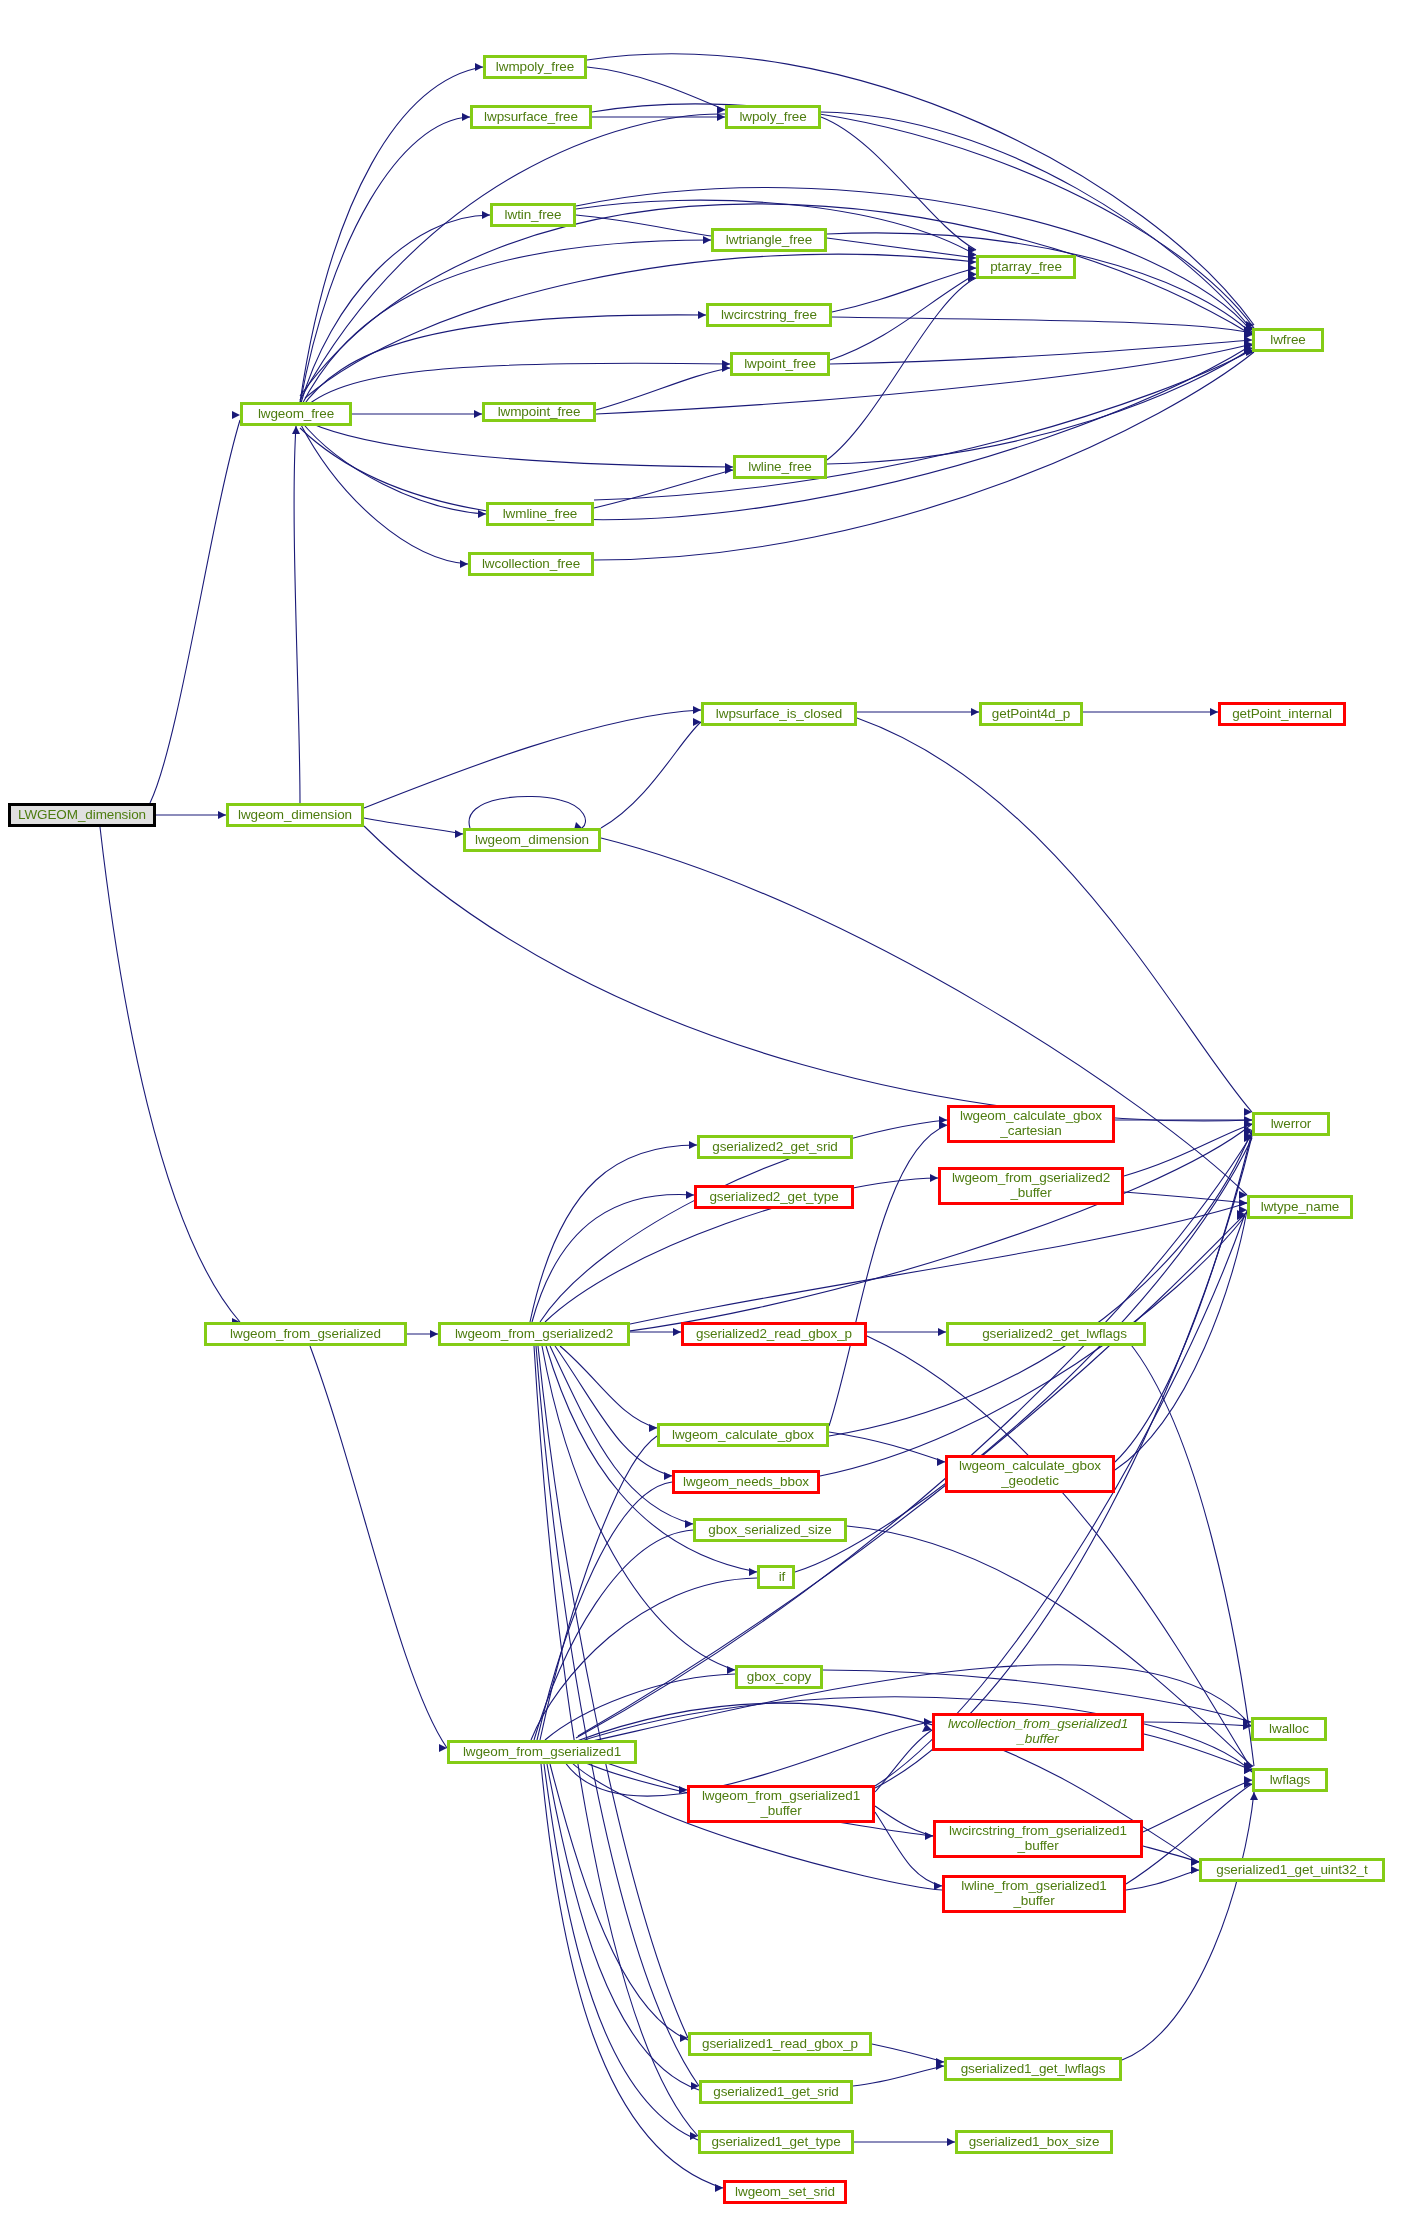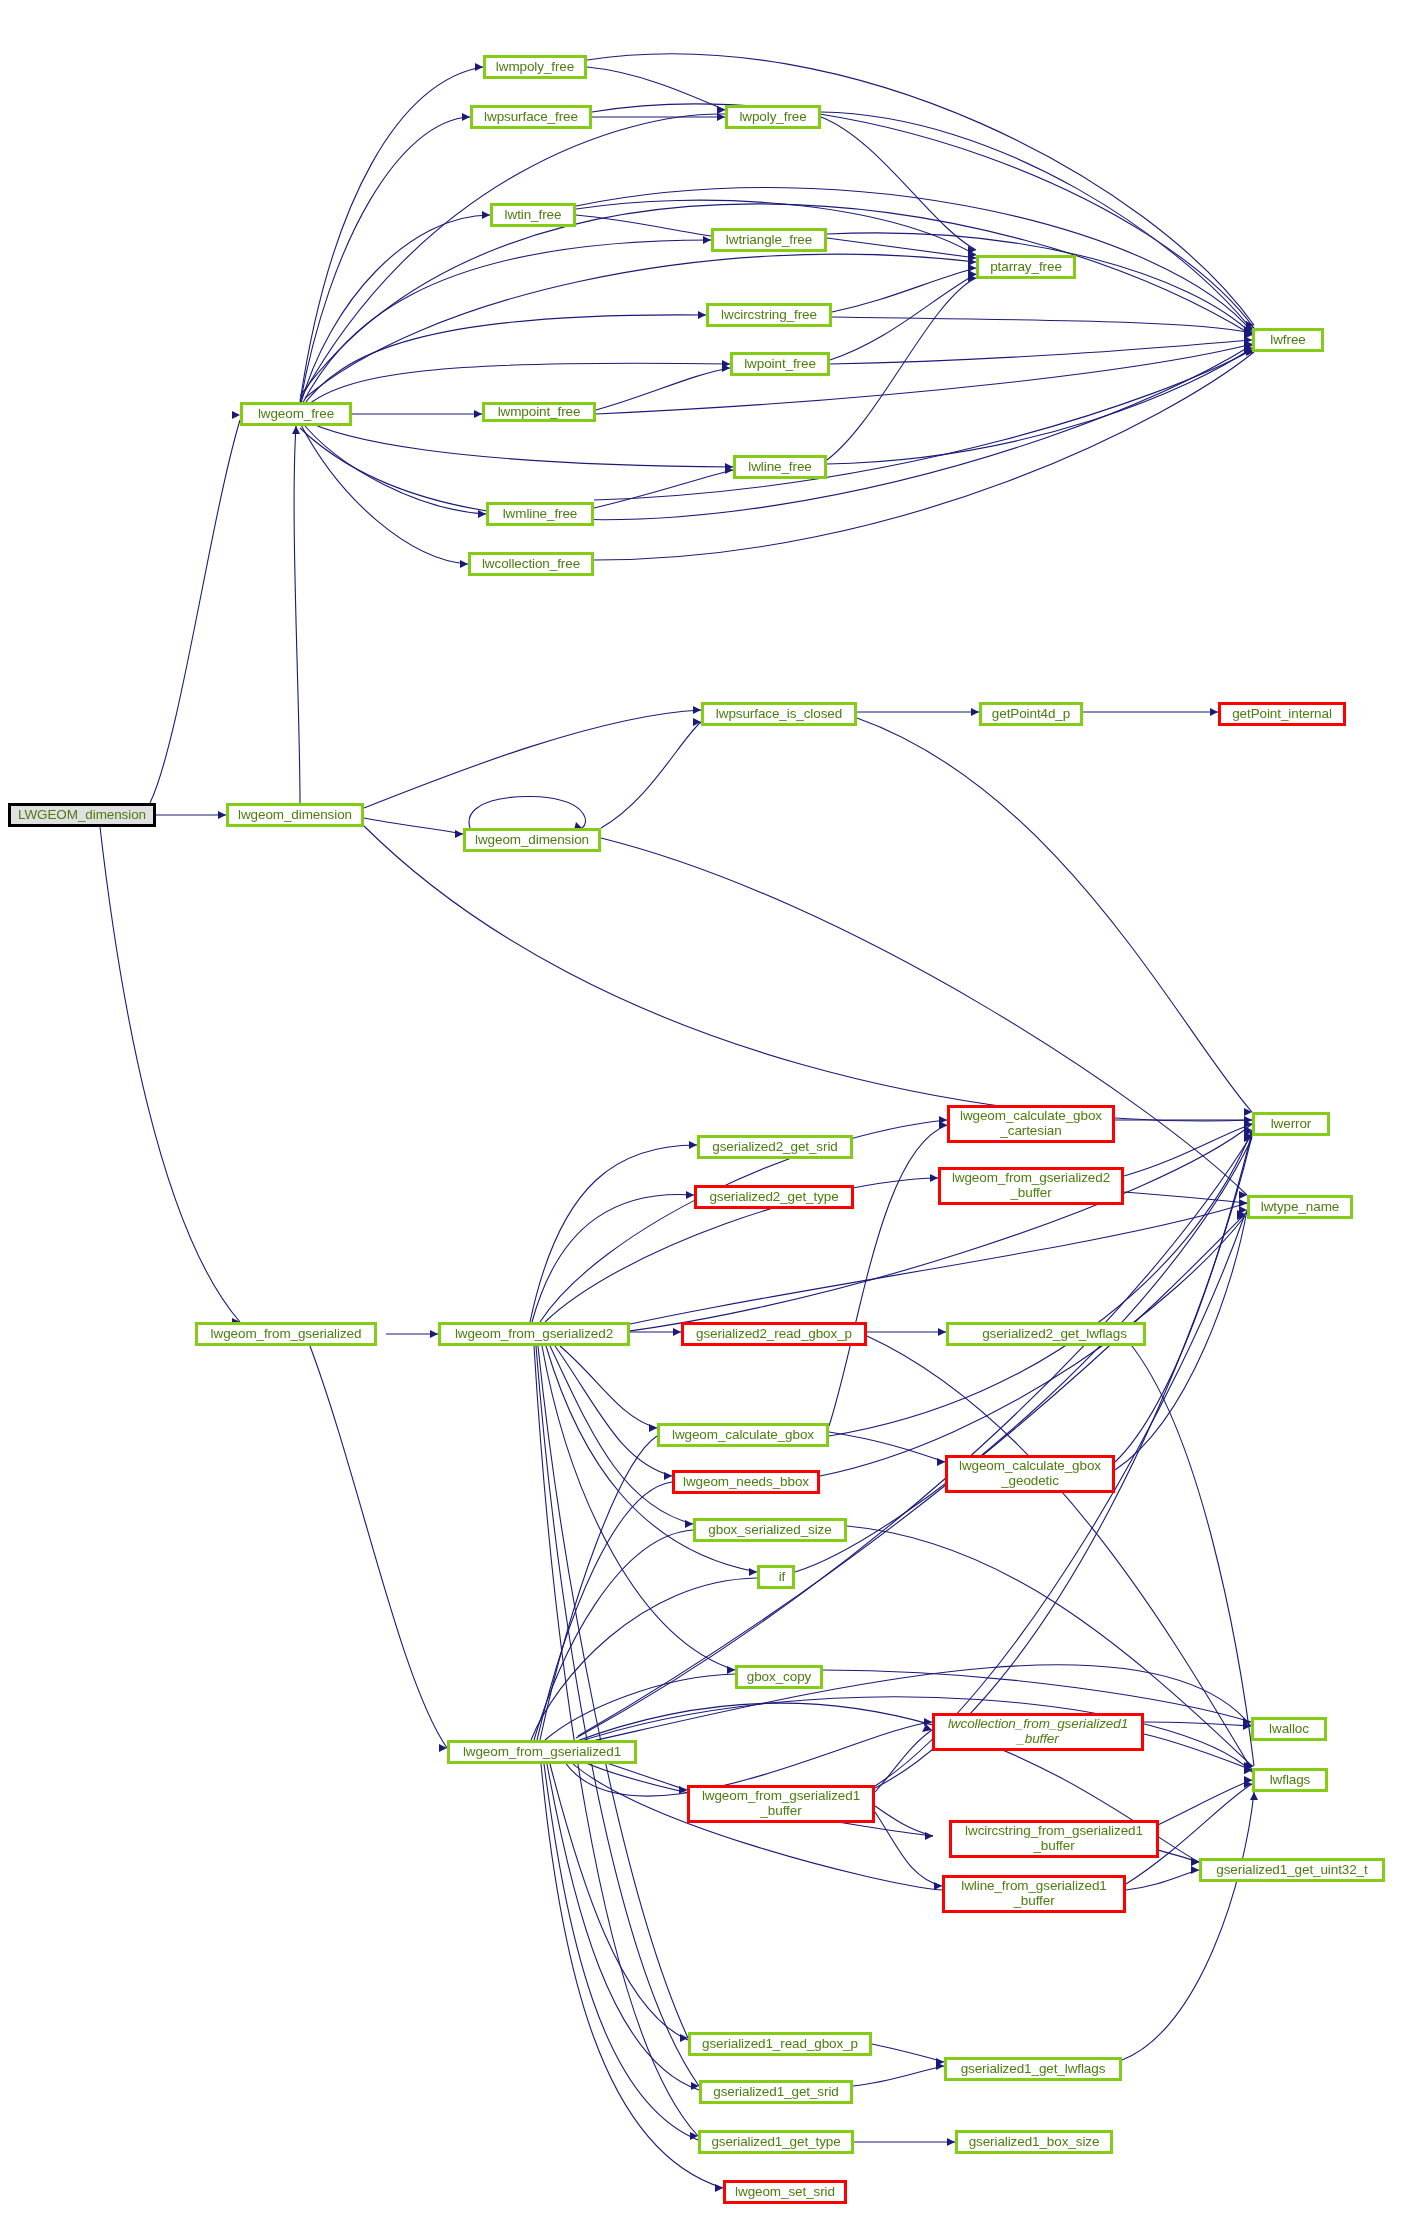--- a/index.html
+++ b/index.html
@@ -363,39 +363,39 @@
   <div class="node" style="left:226px; top:803px; width:138px; height:24px;">lwgeom_dimension</div>
   <div class="node" style="left:463px; top:828px; width:138px; height:24px;">lwgeom_dimension</div>
   <div class="node red" style="left:947px; top:1105px; width:168px; height:38px;">lwgeom_calculate_gbox
 _cartesian</div>
   <div class="node" style="left:1252px; top:1112px; width:78px; height:24px;">lwerror</div>
   <div class="node" style="left:697px; top:1135px; width:156px; height:24px;">gserialized2_get_srid</div>
   <div class="node red" style="left:938px; top:1167px; width:186px; height:38px;">lwgeom_from_gserialized2
 _buffer</div>
   <div class="node" style="left:1247px; top:1195px; width:106px; height:24px;">lwtype_name</div>
   <div class="node red" style="left:694px; top:1185px; width:160px; height:24px;">gserialized2_get_type</div>
-  <div class="node" style="left:195px; top:1322px; width:182px; height:24px;">lwgeom_from_gserialized</div>
+  <div class="node" style="left:204px; top:1322px; width:203px; height:24px;">lwgeom_from_gserialized</div>
   <div class="node" style="left:438px; top:1322px; width:192px; height:24px;">lwgeom_from_gserialized2</div>
   <div class="node red" style="left:681px; top:1322px; width:186px; height:24px;">gserialized2_read_gbox_p</div>
   <div class="node" style="left:946px; top:1322px; width:200px; height:24px;padding-left:17px;">gserialized2_get_lwflags</div>
   <div class="node" style="left:657px; top:1423px; width:172px; height:24px;">lwgeom_calculate_gbox</div>
   <div class="node red" style="left:672px; top:1470px; width:148px; height:24px;">lwgeom_needs_bbox</div>
   <div class="node red" style="left:945px; top:1455px; width:170px; height:38px;">lwgeom_calculate_gbox
 _geodetic</div>
   <div class="node" style="left:693px; top:1518px; width:154px; height:24px;">gbox_serialized_size</div>
   <div class="node" style="left:757px; top:1565px; width:38px; height:24px;padding-left:12px;">if</div>
   <div class="node" style="left:735px; top:1665px; width:88px; height:24px;">gbox_copy</div>
   <div class="node red" style="left:932px; top:1713px; width:212px; height:38px;font-style:italic;">lwcollection_from_gserialized1
 _buffer</div>
   <div class="node" style="left:1251px; top:1717px; width:76px; height:24px;">lwalloc</div>
   <div class="node" style="left:447px; top:1740px; width:190px; height:24px;">lwgeom_from_gserialized1</div>
   <div class="node" style="left:1252px; top:1768px; width:76px; height:24px;">lwflags</div>
   <div class="node red" style="left:687px; top:1785px; width:188px; height:38px;">lwgeom_from_gserialized1
 _buffer</div>
-  <div class="node red" style="left:933px; top:1820px; width:210px; height:38px;margin-left:16px;">lwcircstring_from_gserialized1
+  <div class="node red" style="left:933px; top:1820px; width:210px; height:38px;">lwcircstring_from_gserialized1
 _buffer</div>
   <div class="node" style="left:1199px; top:1858px; width:186px; height:24px;">gserialized1_get_uint32_t</div>
   <div class="node red" style="left:942px; top:1875px; width:184px; height:38px;">lwline_from_gserialized1
 _buffer</div>
   <div class="node" style="left:688px; top:2032px; width:184px; height:24px;">gserialized1_read_gbox_p</div>
   <div class="node" style="left:944px; top:2057px; width:178px; height:24px;">gserialized1_get_lwflags</div>
   <div class="node" style="left:699px; top:2080px; width:154px; height:24px;">gserialized1_get_srid</div>
   <div class="node" style="left:698px; top:2130px; width:156px; height:24px;">gserialized1_get_type</div>
   <div class="node" style="left:955px; top:2130px; width:158px; height:24px;">gserialized1_box_size</div>
   <div class="node red" style="left:723px; top:2180px; width:124px; height:24px;">lwgeom_set_srid</div>

